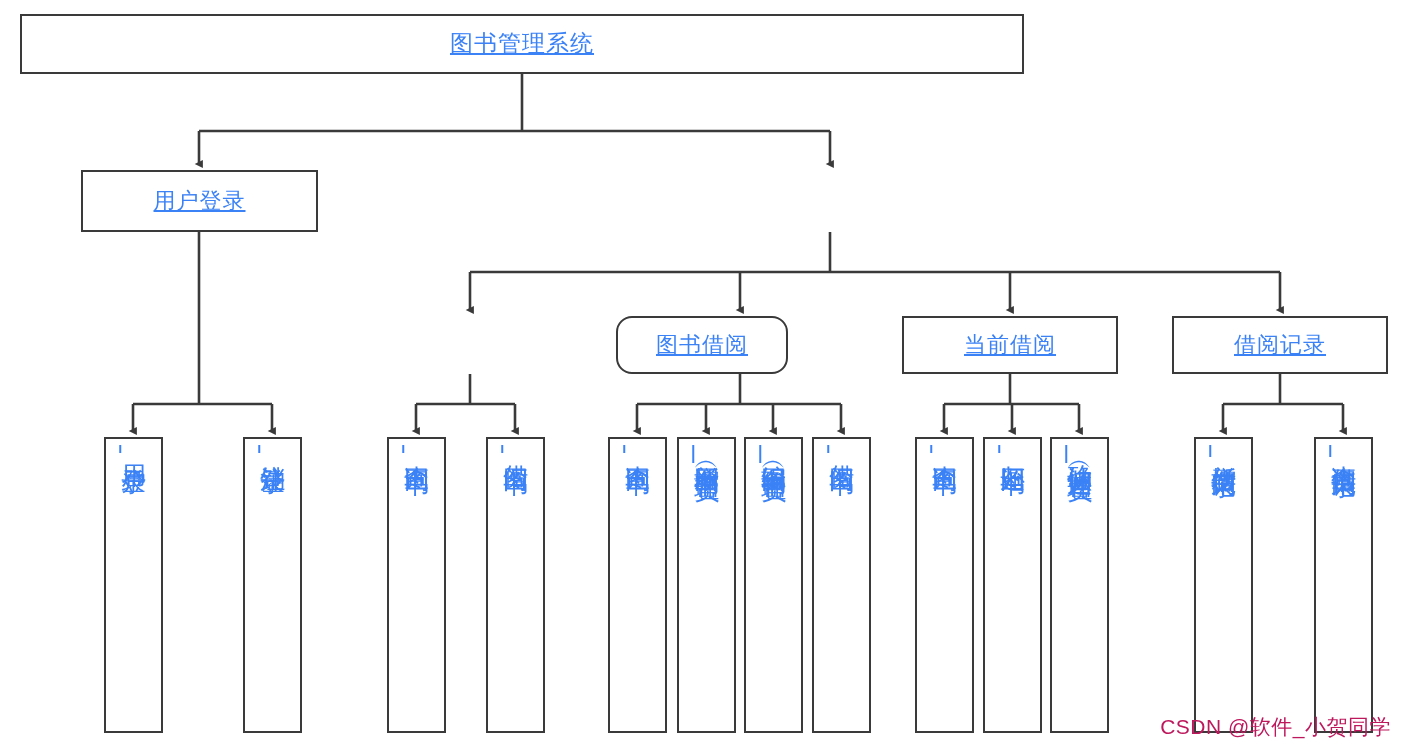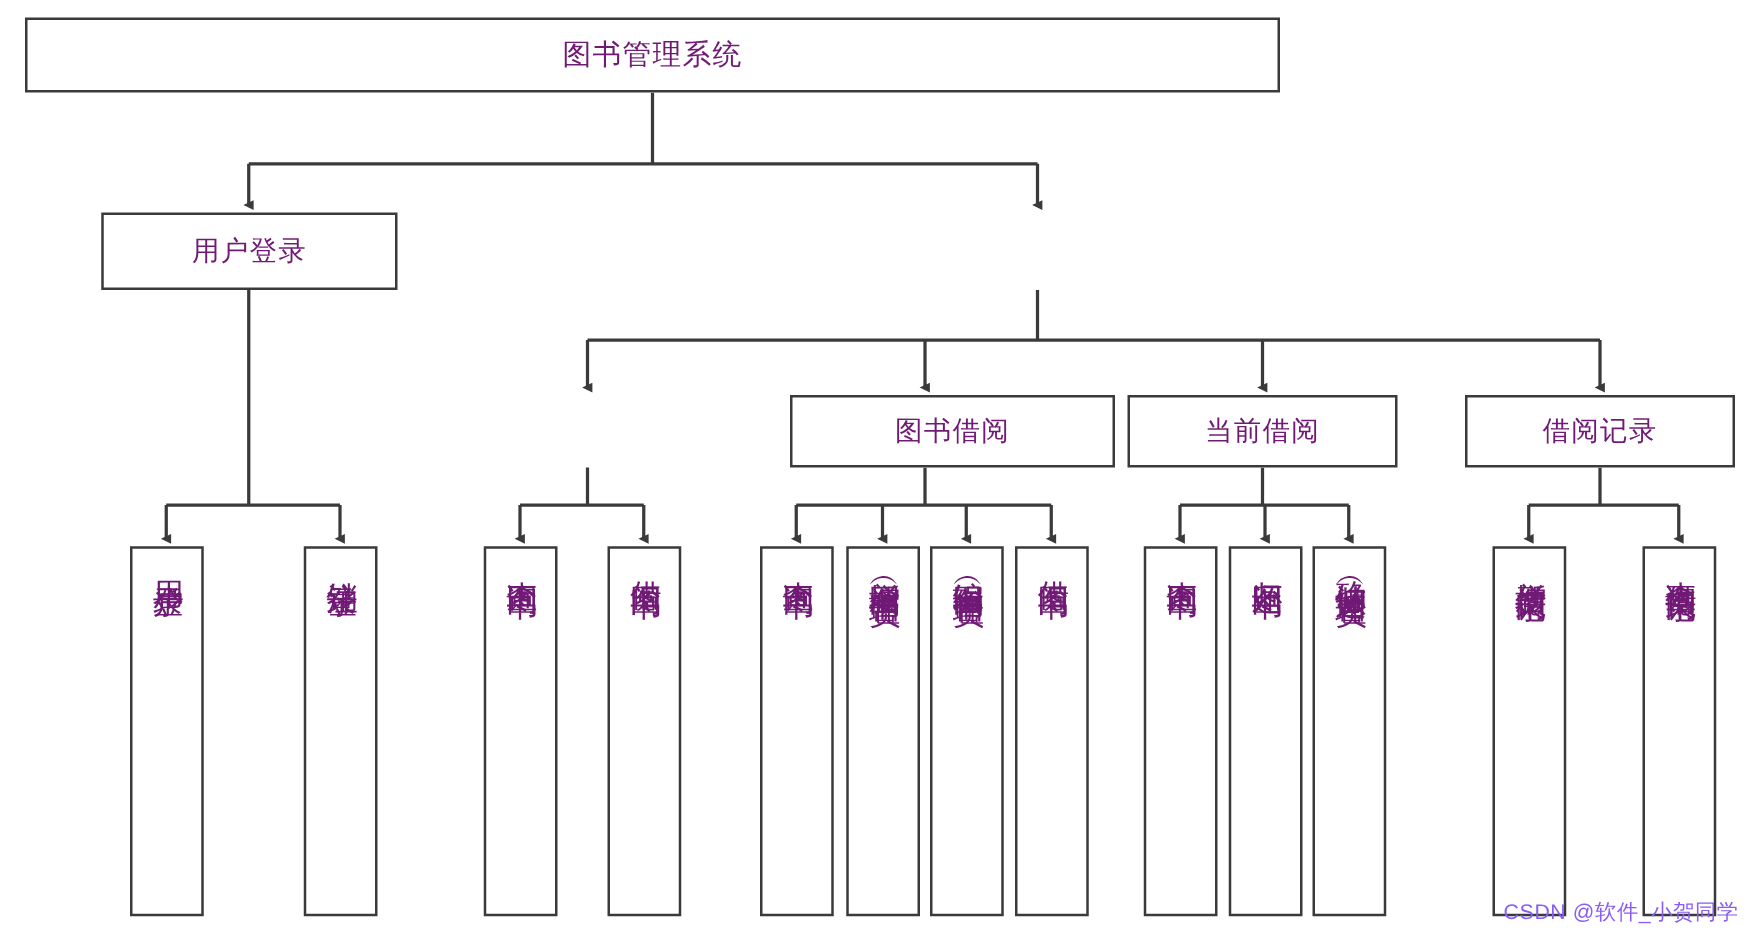--- a/index.html
+++ b/index.html
@@ -31,21 +31,22 @@
     background: #ffffff;
     display: flex;
     align-items: center;
     justify-content: center;
     color: #222222;
     z-index: 2;
   }
   .node .label {
     display: block;
     line-height: 1.18;
-    color: #701a75;
+    color: #3b82f6;
+    text-decoration: underline;
   }
   
   .node.h .label {
     font-size: 22px;
     letter-spacing: 1px;
     white-space: nowrap;
   }
   .node.root .label {
     font-size: 23px;
   }
@@ -60,22 +61,22 @@
     text-orientation: upright;
     font-size: 25px;
     line-height: 1.02;
     letter-spacing: 2px;
     white-space: nowrap;
   }
   .watermark {
     position: absolute;
     right: 14px;
     bottom: 6px;
-    font-size: 17px;
-    color: #8b5cf6;
+    font-size: 21px;
+    color: #be185d;
     white-space: nowrap;
     z-index: 5;
     letter-spacing: 0.5px;
   }
 </style>
 </head>
 <body>
 
 <div id="canvas">
 
@@ -132,21 +133,21 @@
   </svg>
 
   <div class="node h root" style="left:20px; top:14px; width:1004px; height:60px;">
     <span class="label">图书管理系统</span>
   </div>
 
   <div class="node h" style="left:81px; top:170px; width:237px; height:62px;">
     <span class="label">用户登录</span>
   </div>
 
-  <div class="node h" style="left:632px; top:316px; width:260px; height:58px;">
+  <div class="node h" style="left:616px; top:316px; width:172px; height:58px;border-radius:16px;">
     <span class="label">图书借阅</span>
   </div>
   <div class="node h" style="left:1172px; top:316px; width:216px; height:58px;">
     <span class="label">借阅记录</span>
   </div>
   <div class="node h" style="left:902px; top:316px; width:216px; height:58px;">
     <span class="label">当前借阅</span>
   </div>
 
   <div class="node v" style="left:104px; top:437px; width:59px; height:296px;">

